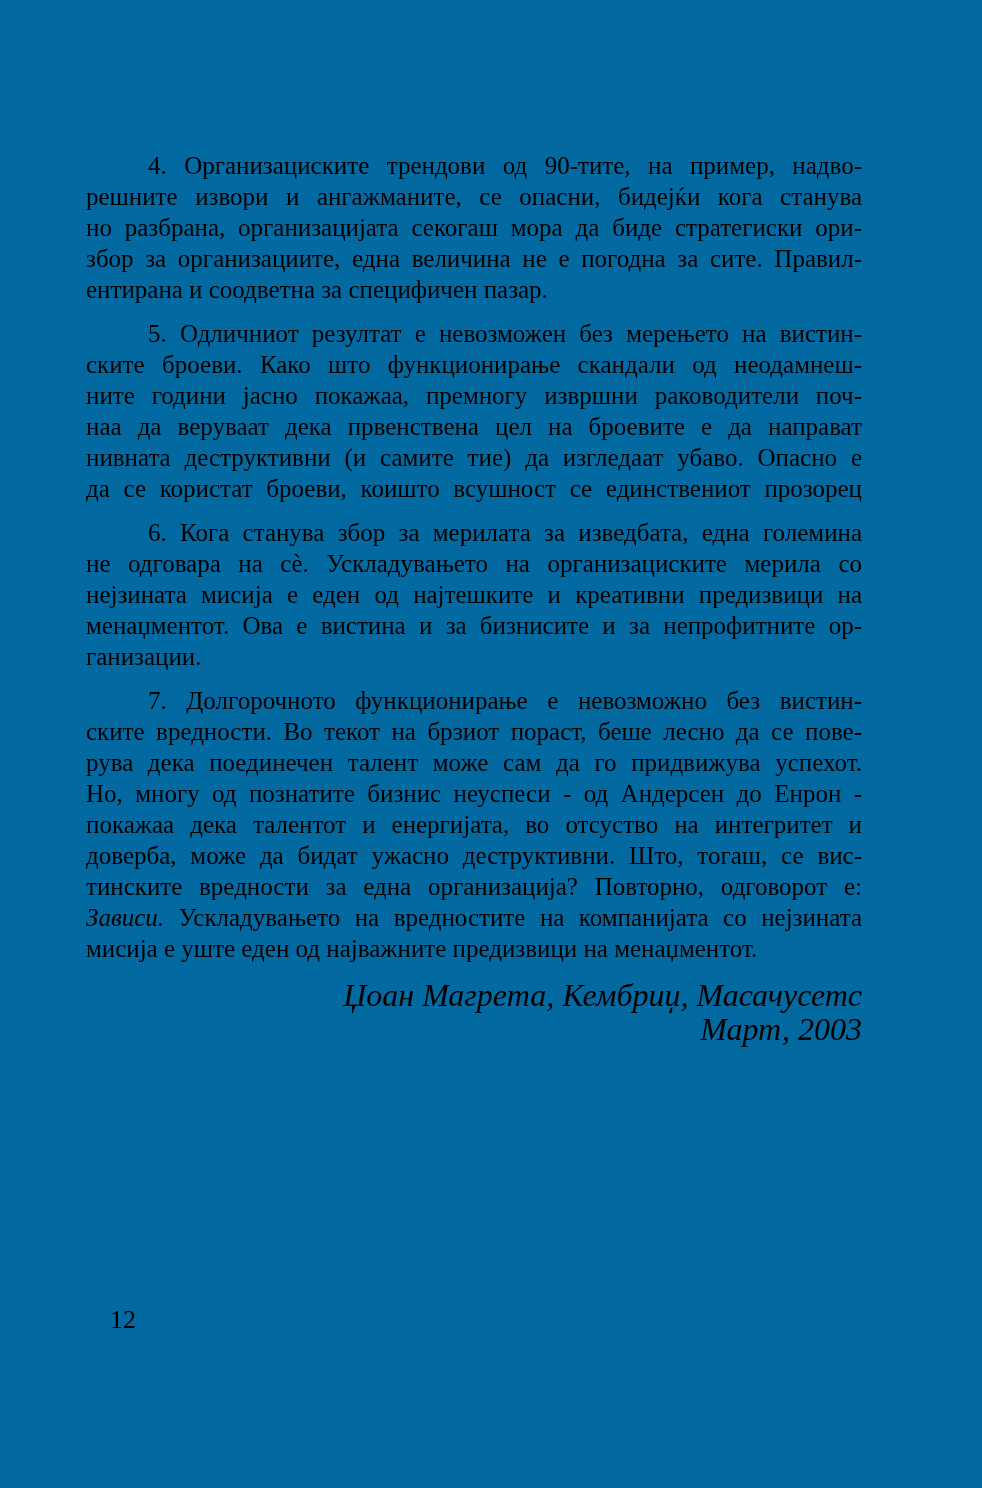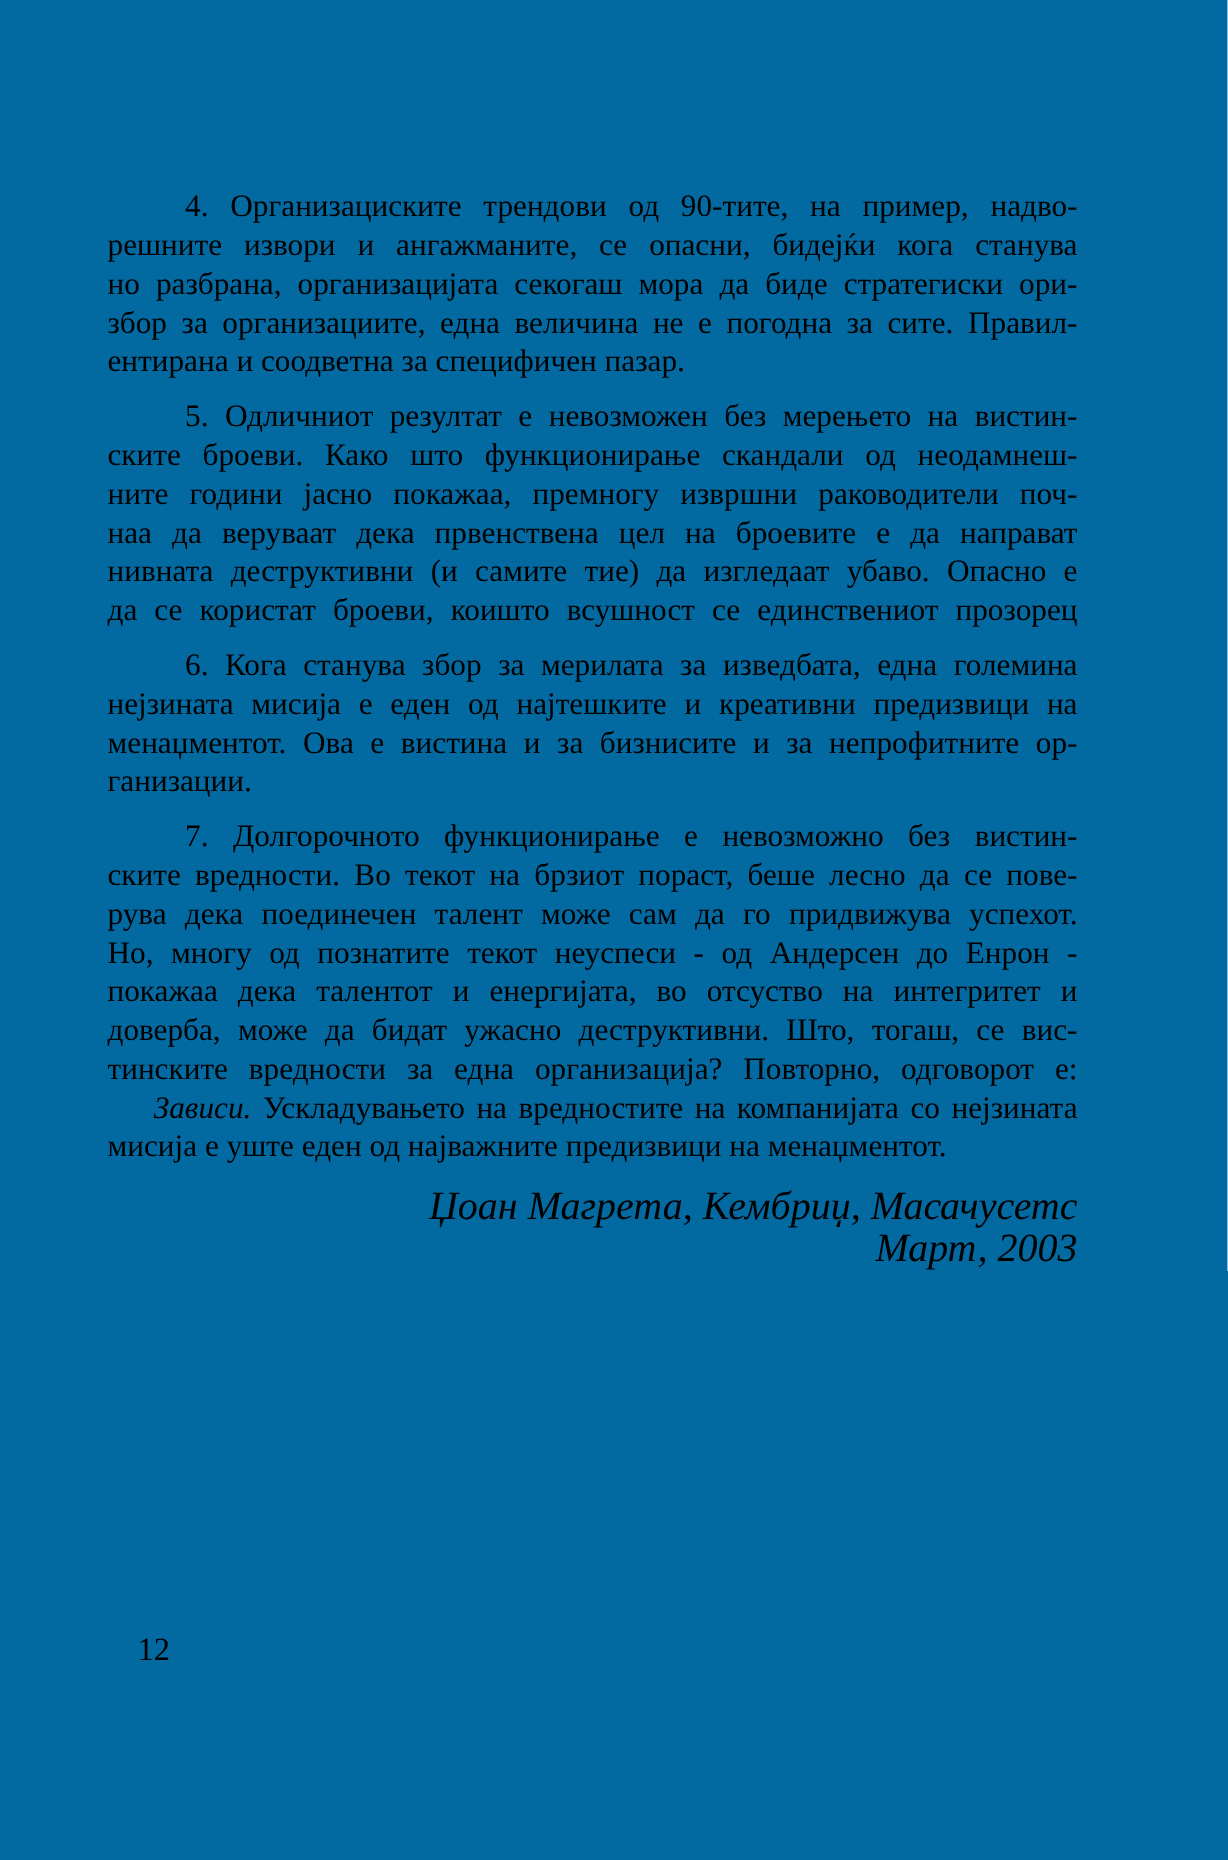--- a/index.html
+++ b/index.html
@@ -33,21 +33,20 @@
     white-space: normal;
   }
   .line.first {
     text-indent: 62px;
   }
   .line.last {
     text-align-last: left;
   }
   .italic {
     font-style: italic;
-    margin-left: 37px;
   }
   .signature {
     margin-top: 14px;
     text-align: right;
     font-style: italic;
     font-size: 32px;
     line-height: 34px;
   }
   .page-number {
     position: absolute;
@@ -76,30 +75,31 @@
       <div class="line first">5. Одличниот резултат е невозможен без мерењето на вистин-</div>
       <div class="line">ските броеви. Како што функционирање скандали од неодамнеш-</div>
       <div class="line">ните години јасно покажаа, премногу извршни раководители поч-</div>
       <div class="line">наа да веруваат дека првенствена цел на броевите е да направат</div>
       <div class="line">нивната деструктивни (и самите тие) да изгледаат убаво. Опасно е</div>
       <div class="line">да се користат броеви, коишто всушност се единствениот прозорец</div>
     </div>
 
     <div class="paragraph">
       <div class="line first">6. Кога станува збор за мерилата за изведбата, една големина</div>
+      <div class="line">не одговара на сѐ. Ускладувањето на организациските мерила со</div>
       <div class="line">нејзината мисија е еден од најтешките и креативни предизвици на</div>
       <div class="line">менаџментот. Ова е вистина и за бизнисите и за непрофитните ор-</div>
       <div class="line last">ганизации.</div>
     </div>
 
     <div class="paragraph">
       <div class="line first">7. Долгорочното функционирање е невозможно без вистин-</div>
       <div class="line">ските вредности. Во текот на брзиот пораст, беше лесно да се пове-</div>
       <div class="line">рува дека поединечен талент може сам да го придвижува успехот.</div>
-      <div class="line">Но, многу од познатите текот неуспеси - од Андерсен до Енрон -</div>
+      <div class="line">Но, многу од познатите бизнис неуспеси - од Андерсен до Енрон -</div>
       <div class="line">покажаа дека талентот и енергијата, во отсуство на интегритет и</div>
       <div class="line">доверба, може да бидат ужасно деструктивни. Што, тогаш, се вис-</div>
       <div class="line">тинските вредности за една организација? Повторно, одговорот е:</div>
       <div class="line"><span class="italic">Зависи.</span> <span>Ускладувањето на вредностите на компанијата со нејзината</span></div>
       <div class="line last">мисија е уште еден од најважните предизвици на менаџментот.</div>
     </div>
 
     <div class="signature">
       <div>Џоан Магрета, Кембриџ, Масачусетс</div>
       <div>Март, 2003</div>

